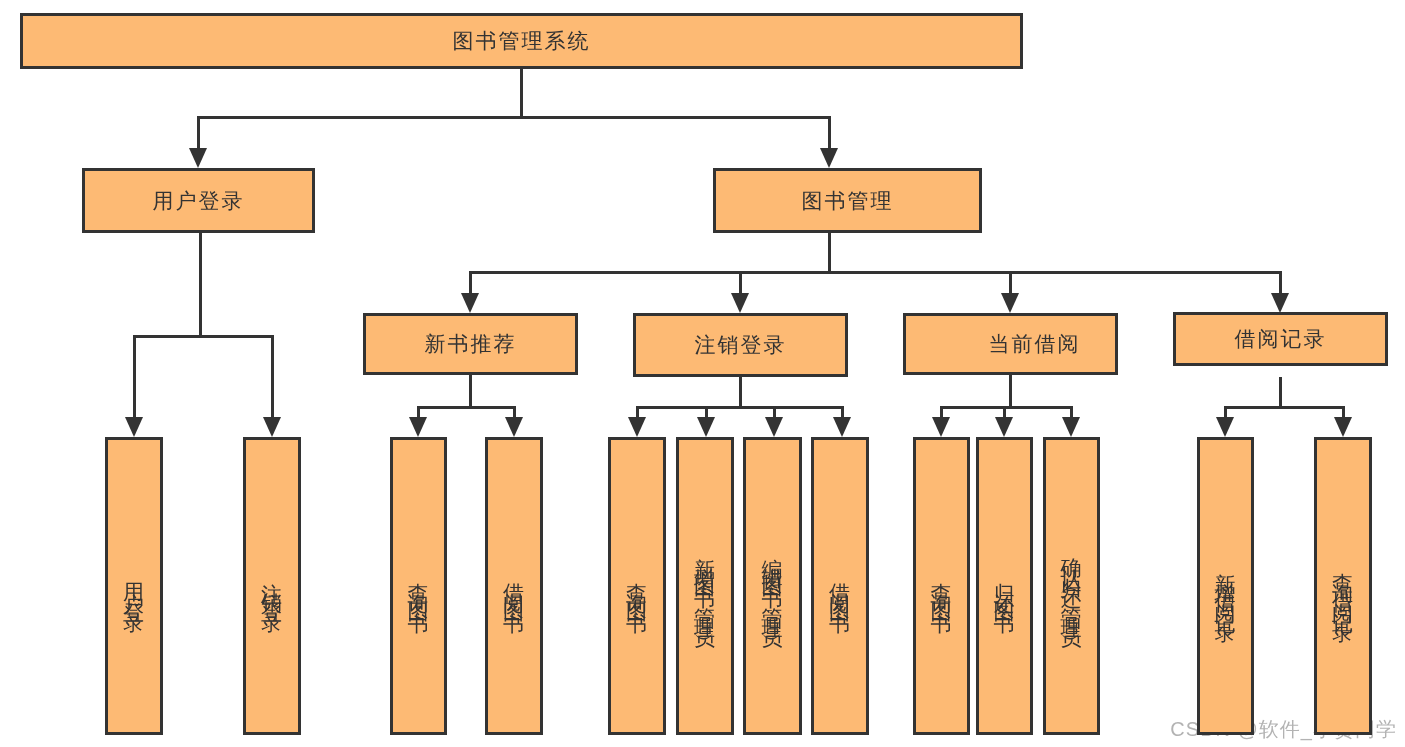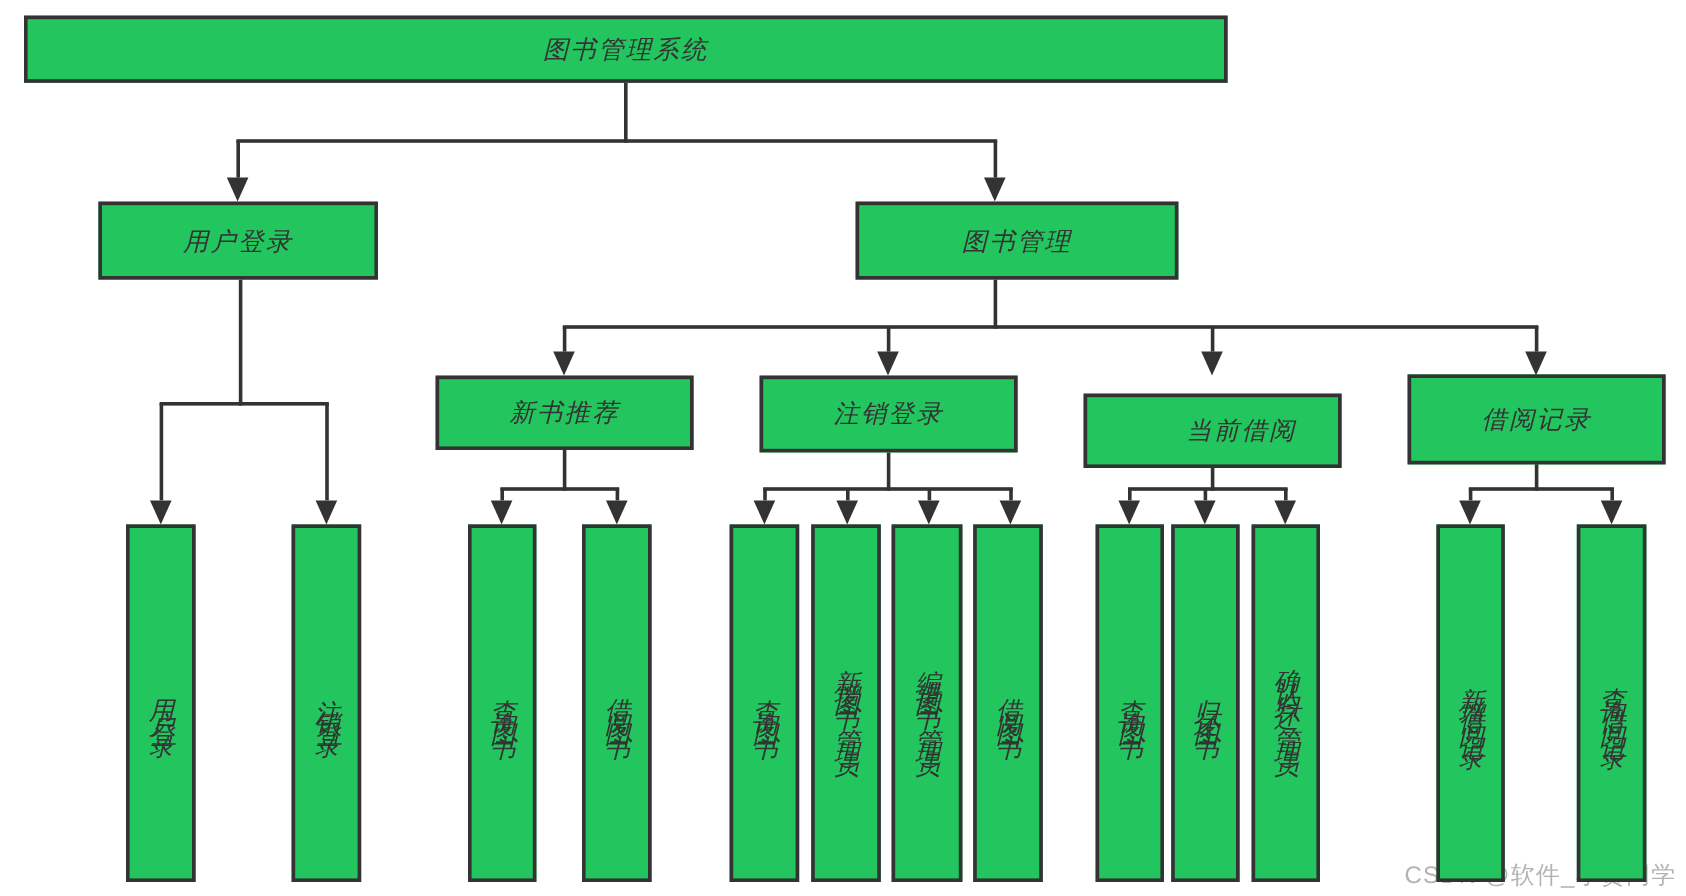--- a/index.html
+++ b/index.html
@@ -9,29 +9,28 @@
     height: 747px;
     background: var(--bg, #ffffff);
     font-family: "Liberation Sans", sans-serif;
     color: var(--text, #333333);
     overflow: hidden;
   }
   .node {
     position: absolute;
     box-sizing: border-box;
     border: 3px solid var(--line, #333333);
-    background: #22c55e;
+    background: #fdba74;
     display: flex;
     align-items: center;
     justify-content: center;
     font-size: 21px;
     letter-spacing: 2px;
     color: var(--text, #333333);
     white-space: nowrap;
-    font-style: italic;
   }
   .node.vertical {
     writing-mode: vertical-lr;
     text-orientation: mixed;
     font-size: 21px;
     letter-spacing: 10px;
     line-height: 1;
     white-space: normal;
   }
   .line {
@@ -113,22 +112,22 @@
     <div class="arrowhead" style="left: 1216px; top: 417px;"></div>
     <div class="line" style="left: 1341.5px; top: 407px; width: 3px; height: 10px;"></div>
     <div class="arrowhead" style="left: 1334px; top: 417px;"></div>
     <div class="node" style="left: 20px; top: 13px; width: 1003px; height: 56px;">图书管理系统</div>
     <div class="node" style="left: 82px; top: 168px; width: 233px; height: 65px;">用户登录</div>
     <div class="node" style="left: 713px; top: 168px; width: 269px; height: 65px;">图书管理</div>
     <div class="node vertical" style="left: 105px; top: 437px; width: 58px; height: 298px;">用户登录</div>
     <div class="node vertical" style="left: 243px; top: 437px; width: 58px; height: 298px;">注销登录</div>
     <div class="node" style="left: 363px; top: 313px; width: 215px; height: 62px;">新书推荐</div>
     <div class="node" style="left: 633px; top: 313px; width: 215px; height: 64px;">注销登录</div>
-    <div class="node" style="left: 903px; top: 328px; width: 215px; height: 62px; padding-left: 48px;">当前借阅</div>
-    <div class="node" style="left: 1173px; top: 312px; width: 215px; height: 75px;">借阅记录</div>
+    <div class="node" style="left: 903px; top: 313px; width: 215px; height: 62px; padding-left: 48px;">当前借阅</div>
+    <div class="node" style="left: 1173px; top: 312px; width: 215px; height: 54px;">借阅记录</div>
     <div class="node vertical" style="left: 390px; top: 437px; width: 57px; height: 298px;">查询图书</div>
     <div class="node vertical" style="left: 485px; top: 437px; width: 58px; height: 298px;">借阅图书</div>
     <div class="node vertical" style="left: 608px; top: 437px; width: 58px; height: 298px;">查询图书</div>
     <div class="node vertical" style="left: 676px; top: 437px; width: 58px; height: 298px;">新增图书（管理员）</div>
     <div class="node vertical" style="left: 743px; top: 437px; width: 59px; height: 298px;">编辑图书（管理员）</div>
     <div class="node vertical" style="left: 811px; top: 437px; width: 58px; height: 298px;">借阅图书</div>
     <div class="node vertical" style="left: 913px; top: 437px; width: 57px; height: 298px;">查询图书</div>
     <div class="node vertical" style="left: 976px; top: 437px; width: 57px; height: 298px;">归还图书</div>
     <div class="node vertical" style="left: 1043px; top: 437px; width: 57px; height: 298px;">确认归还（管理员）</div>
     <div class="node vertical" style="left: 1197px; top: 437px; width: 57px; height: 298px;">新增借阅记录</div>

